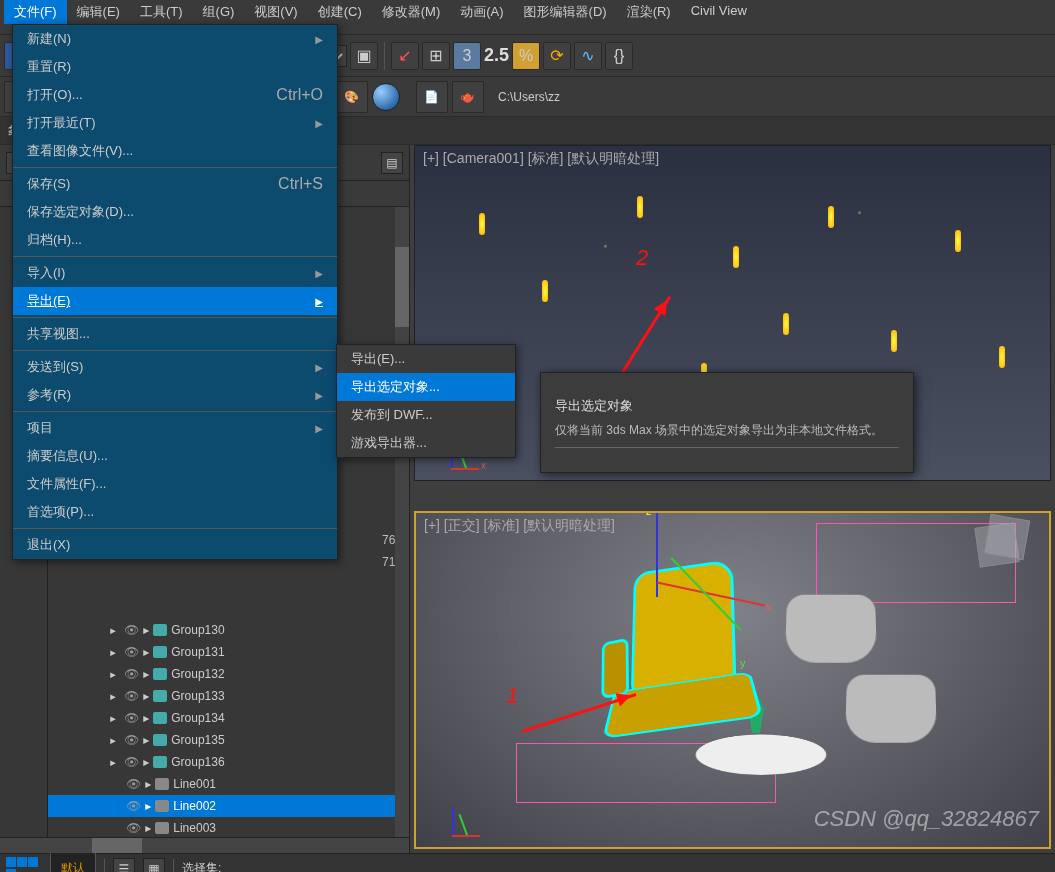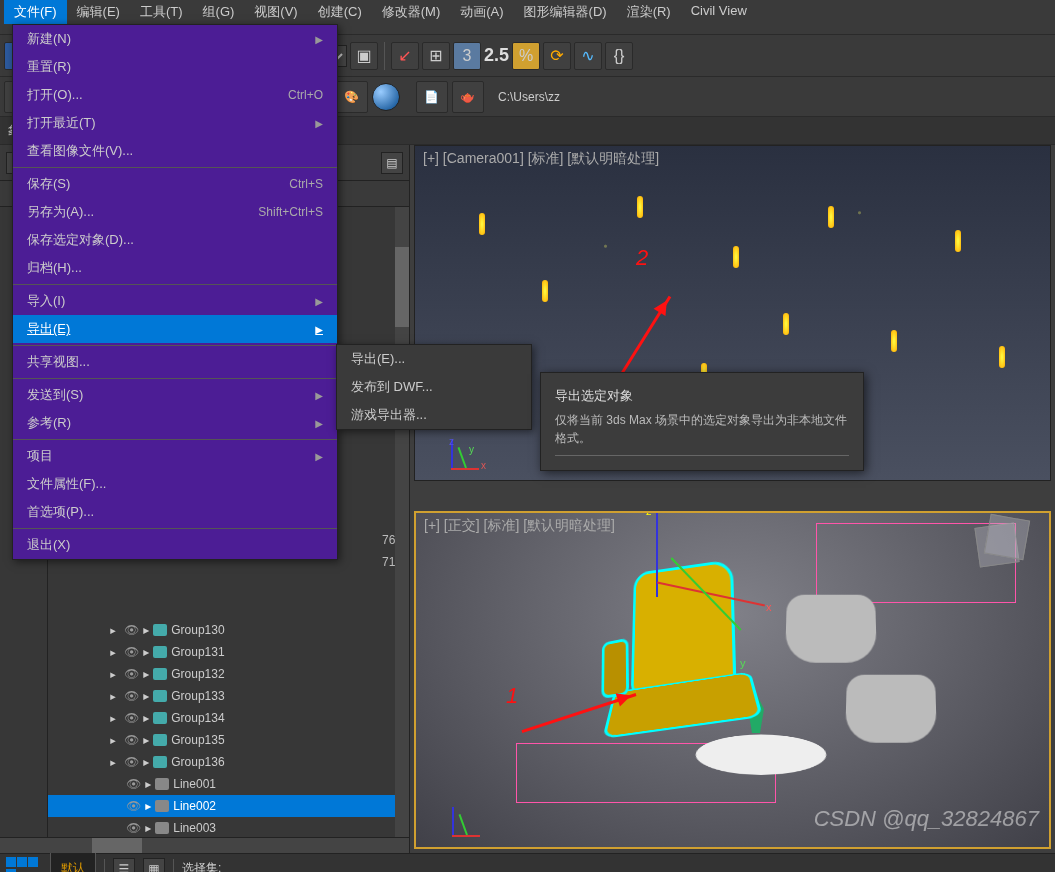--- a/index.html
+++ b/index.html
@@ -71,32 +71,32 @@
 .gizmo .gx { position: absolute; width: 110px; height: 2px; background: #d33; transform: rotate(12deg); }
 .gizmo .gy { position: absolute; width: 100px; height: 2px; background: #3c3; transform: rotate(46deg); }
 .gizmo .gz { position: absolute; width: 2px; height: 90px; background: #33d; top: -86px; }
 .gizmo .lbl { position: absolute; font-size: 11px; color: #ff0; }
 
 .arrow { position: absolute; height: 3px; background: #f11; transform-origin: right center; z-index: 7; }
 .arrow::after { content: ""; position: absolute; right: -2px; top: -6px; border: 7px solid transparent; border-left: 14px solid #f11; }
 .anum { position: absolute; color: #f11; font-size: 22px; font-style: italic; z-index: 8; }
 
 
-.dropdown { position: absolute; left: 12px; top: 24px; width: 326px; background: #4c1d95; border: 1px solid #222; z-index: 100; box-shadow: 2px 2px 8px rgba(0,0,0,.5); }
+.dropdown { position: absolute; left: 12px; top: 24px; width: 326px; background: #0c4a6e; border: 1px solid #222; z-index: 100; box-shadow: 2px 2px 8px rgba(0,0,0,.5); }
 .dropdown .mi { padding: 5px 14px; font-size: 13px; display: flex; justify-content: space-between; align-items: center; cursor: pointer; }
 .dropdown .mi.highlight { background: #0078d7; color: #fff; text-decoration: underline; }
-.dropdown .mi .sc { color: #aaa; font-size: 12px; }
+.dropdown .mi .sc { color: #aaa; font-size: 16px; }
 .dropdown .mi .arr { color: #999; font-size: 10px; }
 .dropdown .sep { height: 1px; background: #555; margin: 2px 0; }
 
-.submenu { position: absolute; left: 336px; top: 344px; width: 196px; background: #3a3a3a; border: 1px solid #222; z-index: 101; box-shadow: 2px 2px 8px rgba(0,0,0,.5); }
+.submenu { position: absolute; left: 336px; top: 344px; width: 180px; background: #3a3a3a; border: 1px solid #222; z-index: 101; box-shadow: 2px 2px 8px rgba(0,0,0,.5); }
 .submenu .mi { padding: 5px 14px; font-size: 13px; cursor: pointer; }
 .submenu .mi.highlight { background: #0078d7; color: #fff; }
 
-.tooltip { position: absolute; left: 540px; top: 372px; width: 324px; background: #3c3c3c; border: 1px solid #222; z-index: 102; padding: 14px 14px; box-shadow: 2px 2px 10px rgba(0,0,0,.6); }
+.tooltip { position: absolute; left: 540px; top: 372px; width: 374px; background: #3c3c3c; border: 1px solid #222; z-index: 102; padding: 24px 14px; box-shadow: 2px 2px 10px rgba(0,0,0,.6); }
 .tooltip .tt-title { font-size: 13px; color: #ddd; margin-bottom: 6px; }
 .tooltip .tt-body { font-size: 12px; color: #bbb; line-height: 1.5; border-bottom: 1px solid #666; padding-bottom: 8px; }
 .tooltip .tt-more { text-align: right; color: #999; font-size: 12px; margin-top: 6px; }
 .tooltip .tt-more::before { content: "↗ "; }
 
 .watermark { position: absolute; right: 16px; bottom: 40px; color: rgba(230,230,230,.55); font-size: 22px; font-style: italic; z-index: 50; }
 
 .statusbar { height: 30px; background: #333; display: flex; align-items: center; padding: 0 6px; gap: 8px; border-top: 1px solid #222; }
 .statusbar .grid { width: 36px; height: 24px; display: flex; flex-wrap: wrap; gap: 1px; }
 .statusbar .grid div { width: 10px; height: 10px; background: #0078d7; }
@@ -385,24 +385,20 @@
     </div>
   <div class="mi">
       <span>查看图像文件(V)...</span>
     </div>
   <div class="sep"></div>
   <div class="mi">
       <span>保存(S)</span>
       <span class="sc">Ctrl+S</span>
     </div>
   <div class="mi">
-      <span>另存为(A)...</span>
-      <span class="sc">Shift+Ctrl+S</span>
-    </div>
-  <div class="mi">
       <span>保存选定对象(D)...</span>
     </div>
   <div class="mi">
       <span>归档(H)...</span>
     </div>
   <div class="sep"></div>
   <div class="mi">
       <span>导入(I)</span>
       <span class="arr">▶</span>
     </div>
@@ -422,33 +418,37 @@
   <div class="mi">
       <span>参考(R)</span>
       <span class="arr">▶</span>
     </div>
   <div class="sep"></div>
   <div class="mi">
       <span>项目</span>
       <span class="arr">▶</span>
     </div>
   <div class="mi">
+      <span>摘要信息(U)...</span>
+    </div>
+  <div class="mi">
       <span>文件属性(F)...</span>
     </div>
   <div class="mi">
       <span>首选项(P)...</span>
     </div>
   <div class="sep"></div>
   <div class="mi">
       <span>退出(X)</span>
     </div>
 </div>
 
 <div class="submenu">
   <div class="mi">导出(E)...</div>
+  <div class="mi highlight">导出选定对象...</div>
   <div class="mi">发布到 DWF...</div>
   <div class="mi">游戏导出器...</div>
 </div>
 
 <div class="tooltip">
   <div class="tt-title">导出选定对象</div>
   <div class="tt-body">仅将当前 3ds Max 场景中的选定对象导出为非本地文件格式。</div>
 </div>
 
 <div class="watermark">CSDN @qq_32824867</div>

